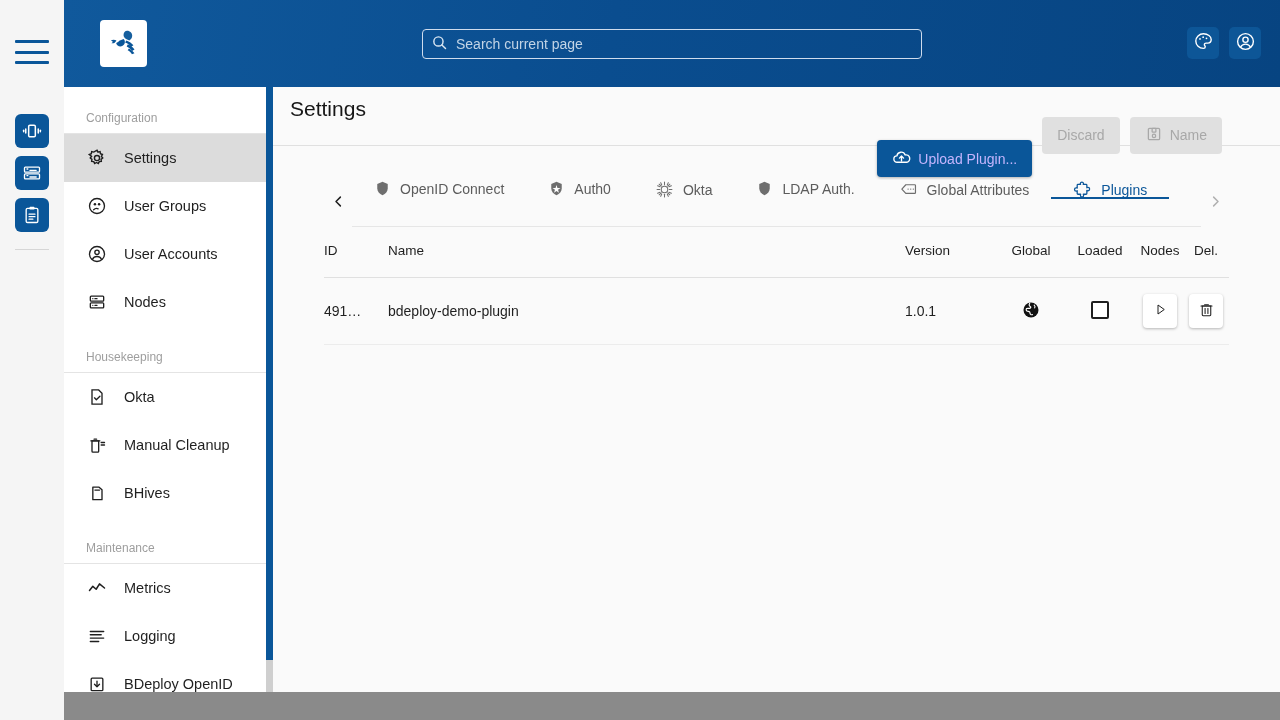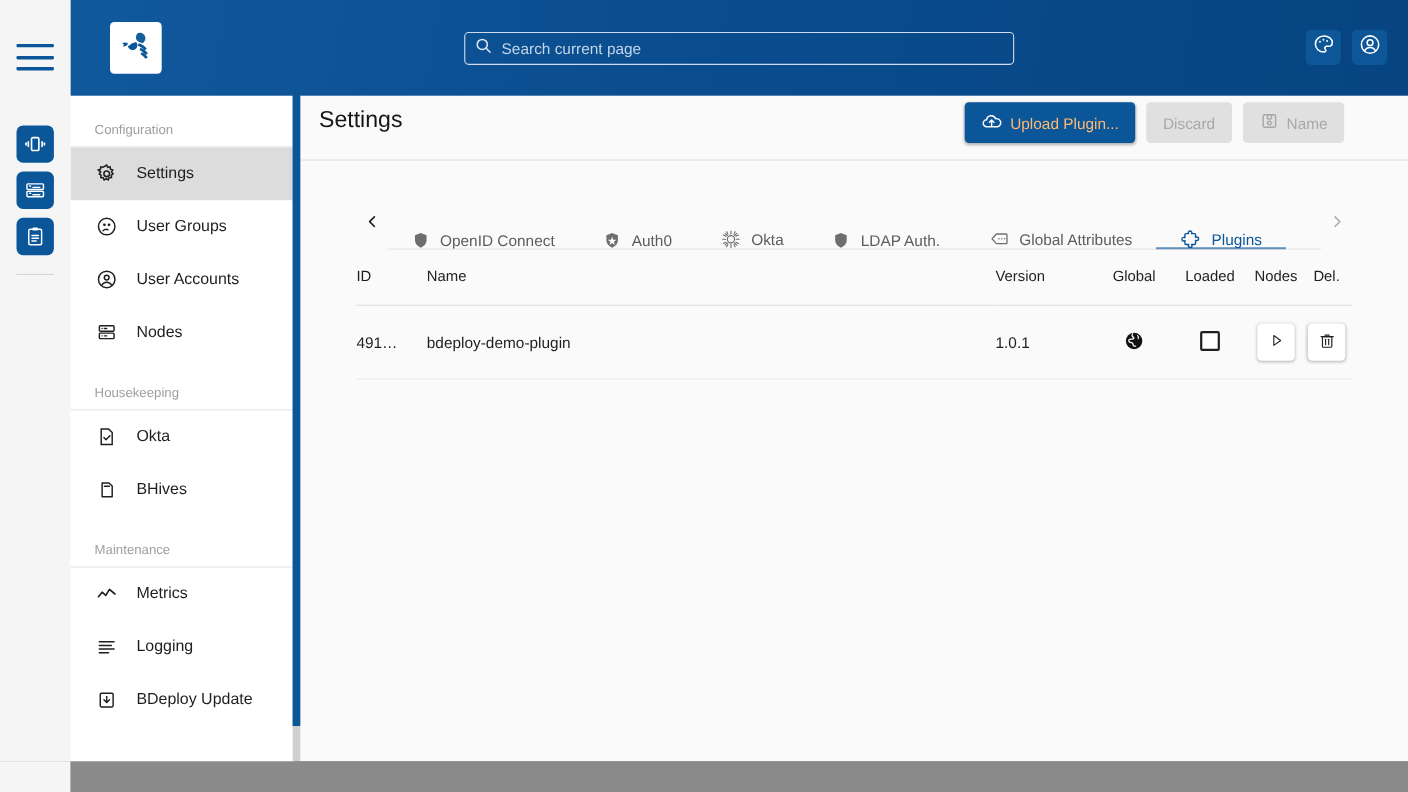--- a/index.html
+++ b/index.html
@@ -138,35 +138,35 @@
   .head-actions {
     position: absolute; right: 58px; top: 20px;
     display: flex; align-items: center; gap: 10px;
   }
   .btn {
     height: 37px; border-radius: 4px; border: 0;
     display: inline-flex; align-items: center; gap: 7px;
     padding: 0 15px; font-size: 14px; cursor: pointer;
     font-family: "Liberation Sans", sans-serif;
   }
-  .btn-primary { background: #0a5699; color: #fdba74; box-shadow: 0 1px 3px rgba(0,0,0,.3); }
+  .btn-primary { background: #0a5699; color: #c4b5fd; box-shadow: 0 1px 3px rgba(0,0,0,.3); margin-top: 47px; }
   .btn-disabled { background: #e0e0e0; color: #a8a8a8; cursor: default; }
 
   
   .tabs-row {
     position: relative; height: 47px; margin: 34px 51px 0 51px;
     display: flex; align-items: stretch;
     background: #fafafa;
   }
   .tab-arrow {
     width: 28px; display: flex; align-items: center; justify-content: center;
     cursor: pointer; flex: 0 0 auto;
   }
   .tabs {
-    flex: 1; display: flex; align-items: flex-end; overflow: hidden;
+    flex: 1; display: flex; align-items: flex-start; overflow: hidden;
   }
   .tab {
     display: flex; align-items: center; gap: 9px;
     padding: 0 22px; cursor: pointer;
     font-size: 14px; color: #5c5c5c; position: relative;
     white-space: nowrap;
   }
   .tab .tico { display:flex; align-items:center; flex: 0 0 auto; }
   .tab.active { color: #0a5699; }
   .tab.active::after {
@@ -378,20 +378,32 @@
         <svg width="20" height="20" viewBox="0 0 24 24" fill="none" stroke="#1f1f1f" stroke-width="1.6">
           <path d="M6 3.5h8l4 4v13H6z"></path>
           <path d="M9 13l2.2 2.3L15.5 11" stroke-linecap="round" stroke-linejoin="round"></path>
         </svg>
       </span>
       <span>Okta</span>
     </div>
     <div class="nav-item">
       <span class="ico">
         <svg width="20" height="20" viewBox="0 0 24 24" fill="none" stroke="#1f1f1f" stroke-width="1.6">
+          <path d="M6 7h8v12.5a1 1 0 0 1-1 1H7a1 1 0 0 1-1-1z"></path>
+          <line x1="4.6" y1="7" x2="15.4" y2="7" stroke-linecap="round"></line>
+          <line x1="8.5" y1="5" x2="11.5" y2="5" stroke-linecap="round"></line>
+          <line x1="17" y1="9" x2="21" y2="9" stroke-linecap="round"></line>
+          <line x1="17" y1="12" x2="21" y2="12" stroke-linecap="round"></line>
+        </svg>
+      </span>
+      <span>Manual Cleanup</span>
+    </div>
+    <div class="nav-item">
+      <span class="ico">
+        <svg width="20" height="20" viewBox="0 0 24 24" fill="none" stroke="#1f1f1f" stroke-width="1.6">
           <path d="M7 5h7.5L18 8.2V20H7z" stroke-linejoin="round"></path>
           <line x1="9.5" y1="8.5" x2="15" y2="8.5" stroke-linecap="round"></line>
         </svg>
       </span>
       <span>BHives</span>
     </div>
 
     <div class="nav-group-label">Maintenance</div>
     <div class="nav-divider"></div>
     <div class="nav-item">
@@ -414,21 +426,21 @@
       <span>Logging</span>
     </div>
     <div class="nav-item">
       <span class="ico">
         <svg width="20" height="20" viewBox="0 0 24 24" fill="none" stroke="#1f1f1f" stroke-width="1.6">
           <rect x="5" y="5" width="14" height="15" rx="1.2"></rect>
           <line x1="12" y1="8.5" x2="12" y2="15" stroke-linecap="round"></line>
           <path d="M9 12.2l3 3 3-3" stroke-linecap="round" stroke-linejoin="round"></path>
         </svg>
       </span>
-      <span>BDeploy Update</span>
+      <span>BDeploy OpenID</span>
     </div>
   </div>
 
   <div class="drawer-scroll">
     <div class="thumb"></div>
   </div>
 
   <div class="main">
 
     <div class="page-head">

